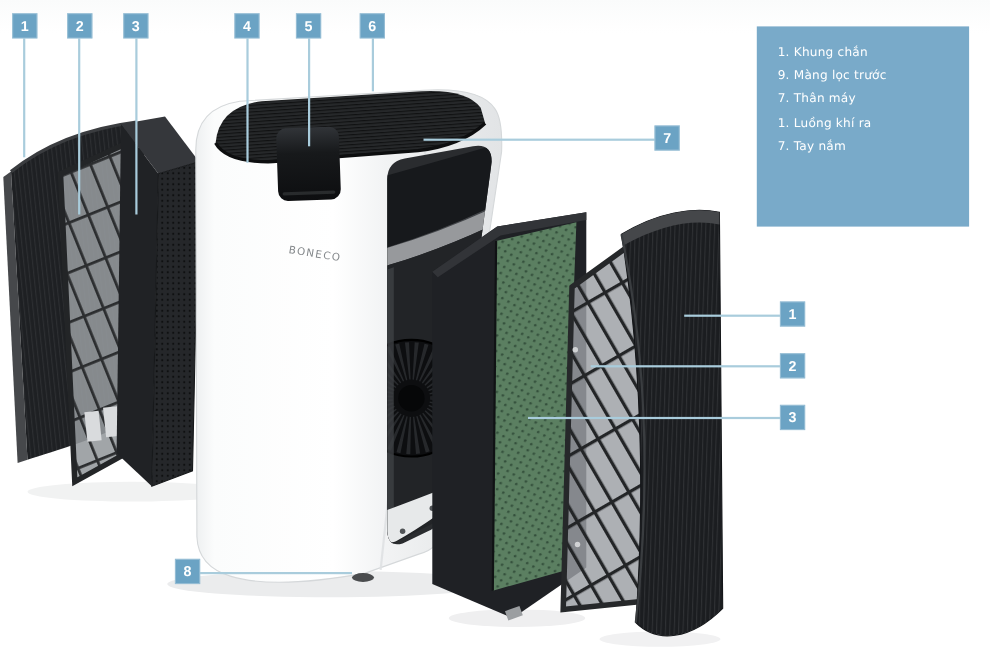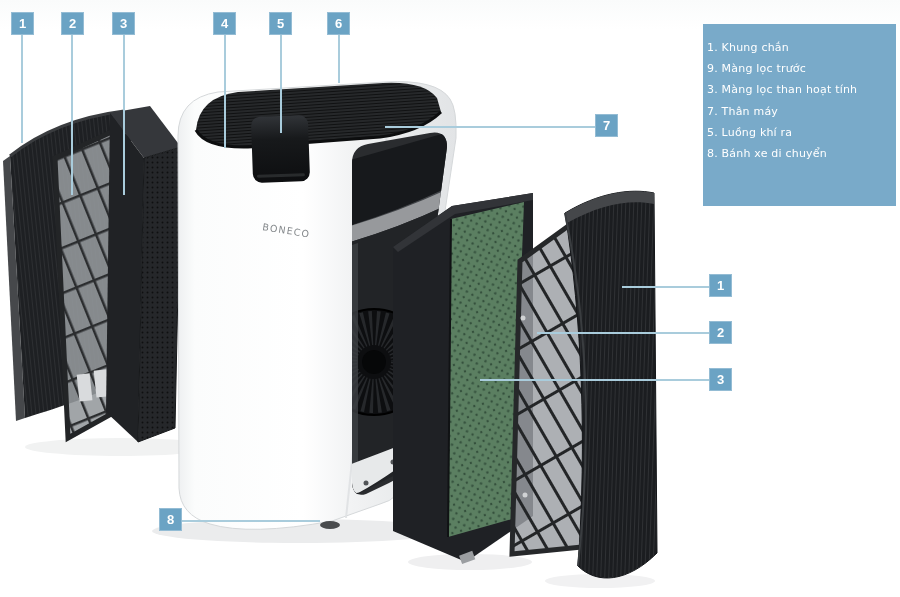--- a/index.html
+++ b/index.html
@@ -4,22 +4,22 @@
 <style>
   html,body{margin:0;padding:0;background:#fff;}
   .stage{position:relative;width:900px;height:597px;background:linear-gradient(#fafbfb, #ffffff 30px);overflow:hidden;font-family:"Liberation Sans",sans-serif;}
   .scene{position:absolute;inset:0;z-index:10;}
   .line{position:absolute;background:var(--connector,#a9ccdc);z-index:20;}
   .line.v{width:2px;}
   .line.h{height:2px;}
   .marker{position:absolute;width:23px;height:23px;background:var(--accent,#6ba3c4);color:#fff;
           font:bold 13px/23px "Liberation Sans",sans-serif;text-align:center;
           box-shadow:inset 0 0 0 1px rgba(255,255,255,.28);z-index:30;}
-  .legend{position:absolute;left:703px;top:24px;width:193px;height:182px;
-          background:var(--legend_bg,#79aac9);color:#fff;padding:13px 6px 0 4px;
+  .legend{position:absolute;left:688px;top:24px;width:193px;height:182px;
+          background:var(--legend_bg,#79aac9);color:#fff;padding:13px 6px 0 19px;
           box-sizing:border-box;z-index:30;}
   .legend-item{font:11px/21.2px "DejaVu Sans",sans-serif;letter-spacing:.2px;white-space:nowrap;}
 </style>
 </head>
 <body>
 
 <div class="stage">
 
   <svg class="scene" width="900" height="597" viewBox="0 0 900 597">
     <defs>
@@ -182,19 +182,18 @@
   <div class="marker" style="left:327px;top:12px">6</div>
   <div class="marker" style="left:595px;top:114px">7</div>
   <div class="marker" style="left:709px;top:274px">1</div>
   <div class="marker" style="left:709px;top:321px">2</div>
   <div class="marker" style="left:709px;top:368px">3</div>
   <div class="marker" style="left:159px;top:508px">8</div>
 
   <div class="legend">
     <div class="legend-item">1. Khung chắn</div>
     <div class="legend-item">9. Màng lọc trước</div>
-    <div class="legend-item">3. Màng lọc than hoạt tính</div>
     <div class="legend-item">7. Thân máy</div>
-    <div class="legend-item">5. Luồng khí ra</div>
-    <div class="legend-item">8. Bánh xe di chuyển</div>
+    <div class="legend-item">1. Luồng khí ra</div>
+    <div class="legend-item">7. Tay nắm</div>
   </div>
 
 </div>
 
 </body></html>

